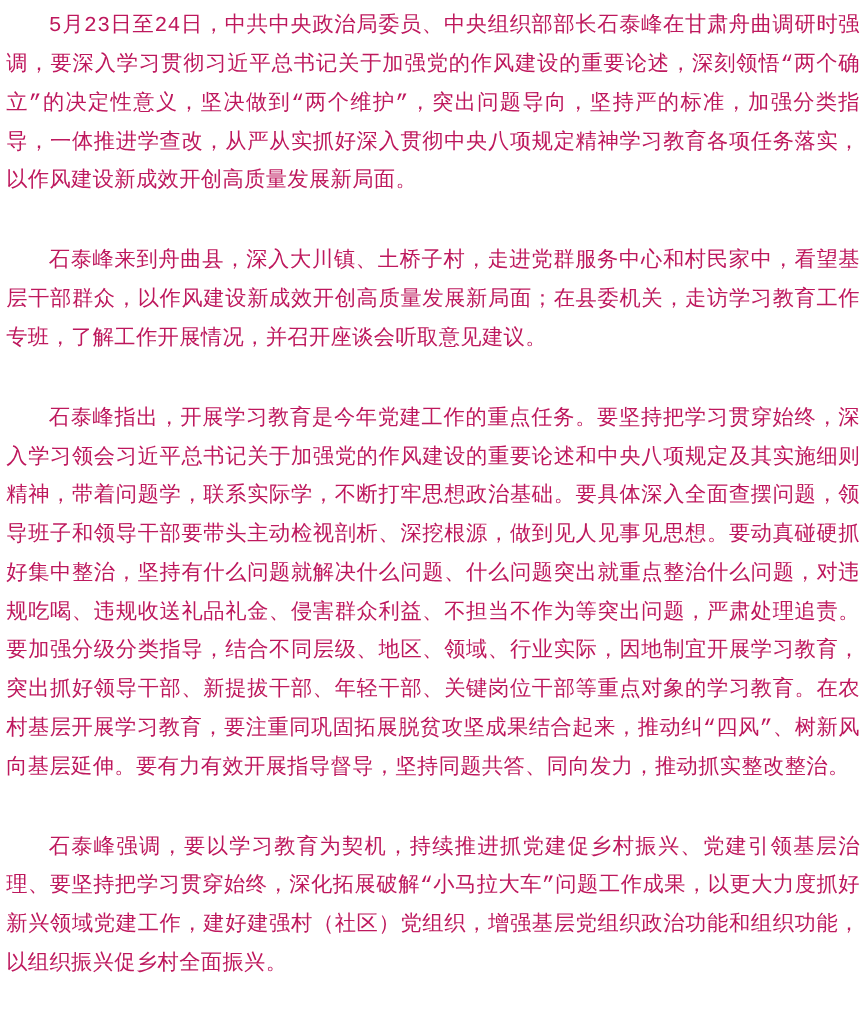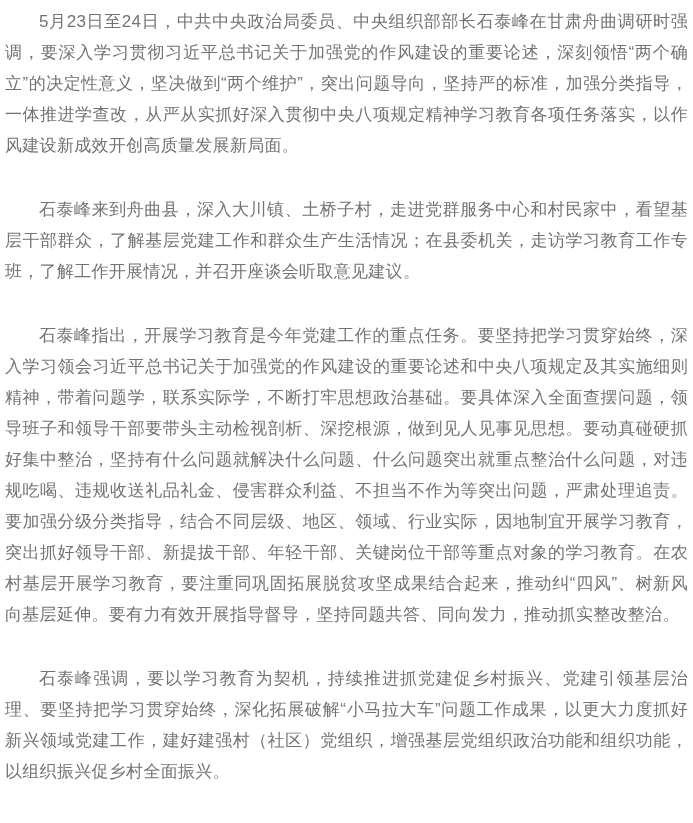--- a/index.html
+++ b/index.html
@@ -9,36 +9,36 @@
     }
     body {
       width: 693px;
       height: 823px;
       overflow: hidden;
     }
     .article {
       box-sizing: border-box;
       width: 693px;
       padding: 6px 5px 0 5px;
-      font-family: Liberation Sans, sans-serif;
+      font-family: Liberation Mono, monospace;
       font-size: 17px;
       line-height: 31px;
-      color: #737373;
+      color: #be185d;
       text-align: justify;
       letter-spacing: 0.3px;
     }
     .article p {
       margin: 0 0 33px 0;
       text-indent: 2em;
     }
     .article p:last-child {
       margin-bottom: 0;
     }
   </style>
 </head>
 <body>
 
 <main class="article">
   <p>5月23日至24日，中共中央政治局委员、中央组织部部长石泰峰在甘肃舟曲调研时强调，要深入学习贯彻习近平总书记关于加强党的作风建设的重要论述，深刻领悟“两个确立”的决定性意义，坚决做到“两个维护”，突出问题导向，坚持严的标准，加强分类指导，一体推进学查改，从严从实抓好深入贯彻中央八项规定精神学习教育各项任务落实，以作风建设新成效开创高质量发展新局面。</p>
-  <p>石泰峰来到舟曲县，深入大川镇、土桥子村，走进党群服务中心和村民家中，看望基层干部群众，了解基层党建工作和群众生产生活情况；在县委机关，走访学习教育工作专班，了解工作开展情况，并召开座谈会听取意见建议。</p>
+  <p>石泰峰来到舟曲县，深入大川镇、土桥子村，走进党群服务中心和村民家中，看望基层干部群众，以作风建设新成效开创高质量发展新局面；在县委机关，走访学习教育工作专班，了解工作开展情况，并召开座谈会听取意见建议。</p>
   <p>石泰峰指出，开展学习教育是今年党建工作的重点任务。要坚持把学习贯穿始终，深入学习领会习近平总书记关于加强党的作风建设的重要论述和中央八项规定及其实施细则精神，带着问题学，联系实际学，不断打牢思想政治基础。要具体深入全面查摆问题，领导班子和领导干部要带头主动检视剖析、深挖根源，做到见人见事见思想。要动真碰硬抓好集中整治，坚持有什么问题就解决什么问题、什么问题突出就重点整治什么问题，对违规吃喝、违规收送礼品礼金、侵害群众利益、不担当不作为等突出问题，严肃处理追责。要加强分级分类指导，结合不同层级、地区、领域、行业实际，因地制宜开展学习教育，突出抓好领导干部、新提拔干部、年轻干部、关键岗位干部等重点对象的学习教育。在农村基层开展学习教育，要注重同巩固拓展脱贫攻坚成果结合起来，推动纠“四风”、树新风向基层延伸。要有力有效开展指导督导，坚持同题共答、同向发力，推动抓实整改整治。</p>
   <p>石泰峰强调，要以学习教育为契机，持续推进抓党建促乡村振兴、党建引领基层治理、要坚持把学习贯穿始终，深化拓展破解“小马拉大车”问题工作成果，以更大力度抓好新兴领域党建工作，建好建强村（社区）党组织，增强基层党组织政治功能和组织功能，以组织振兴促乡村全面振兴。</p>
 </main>
 
 </body></html>

